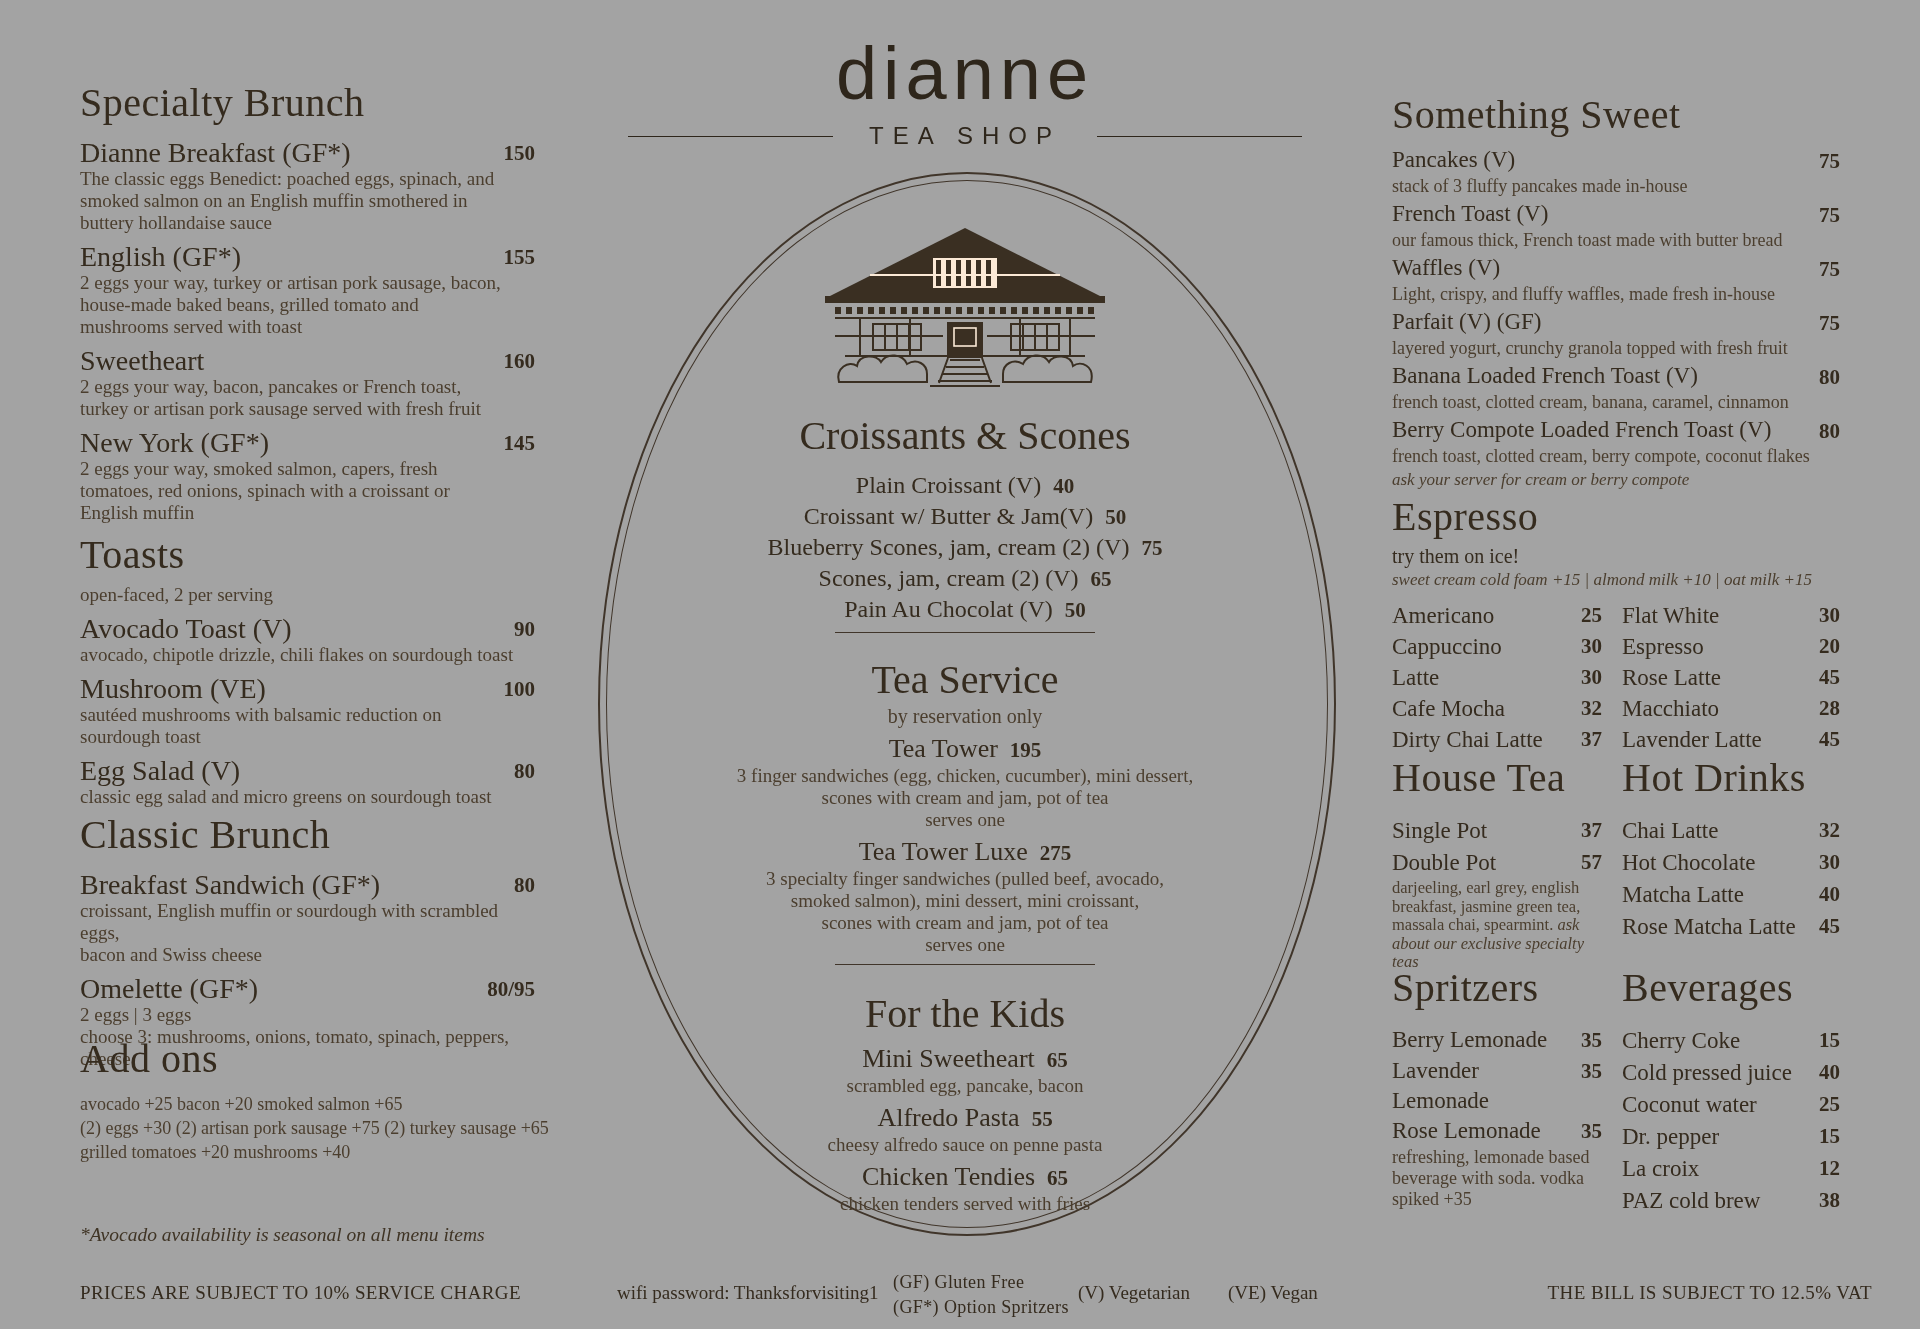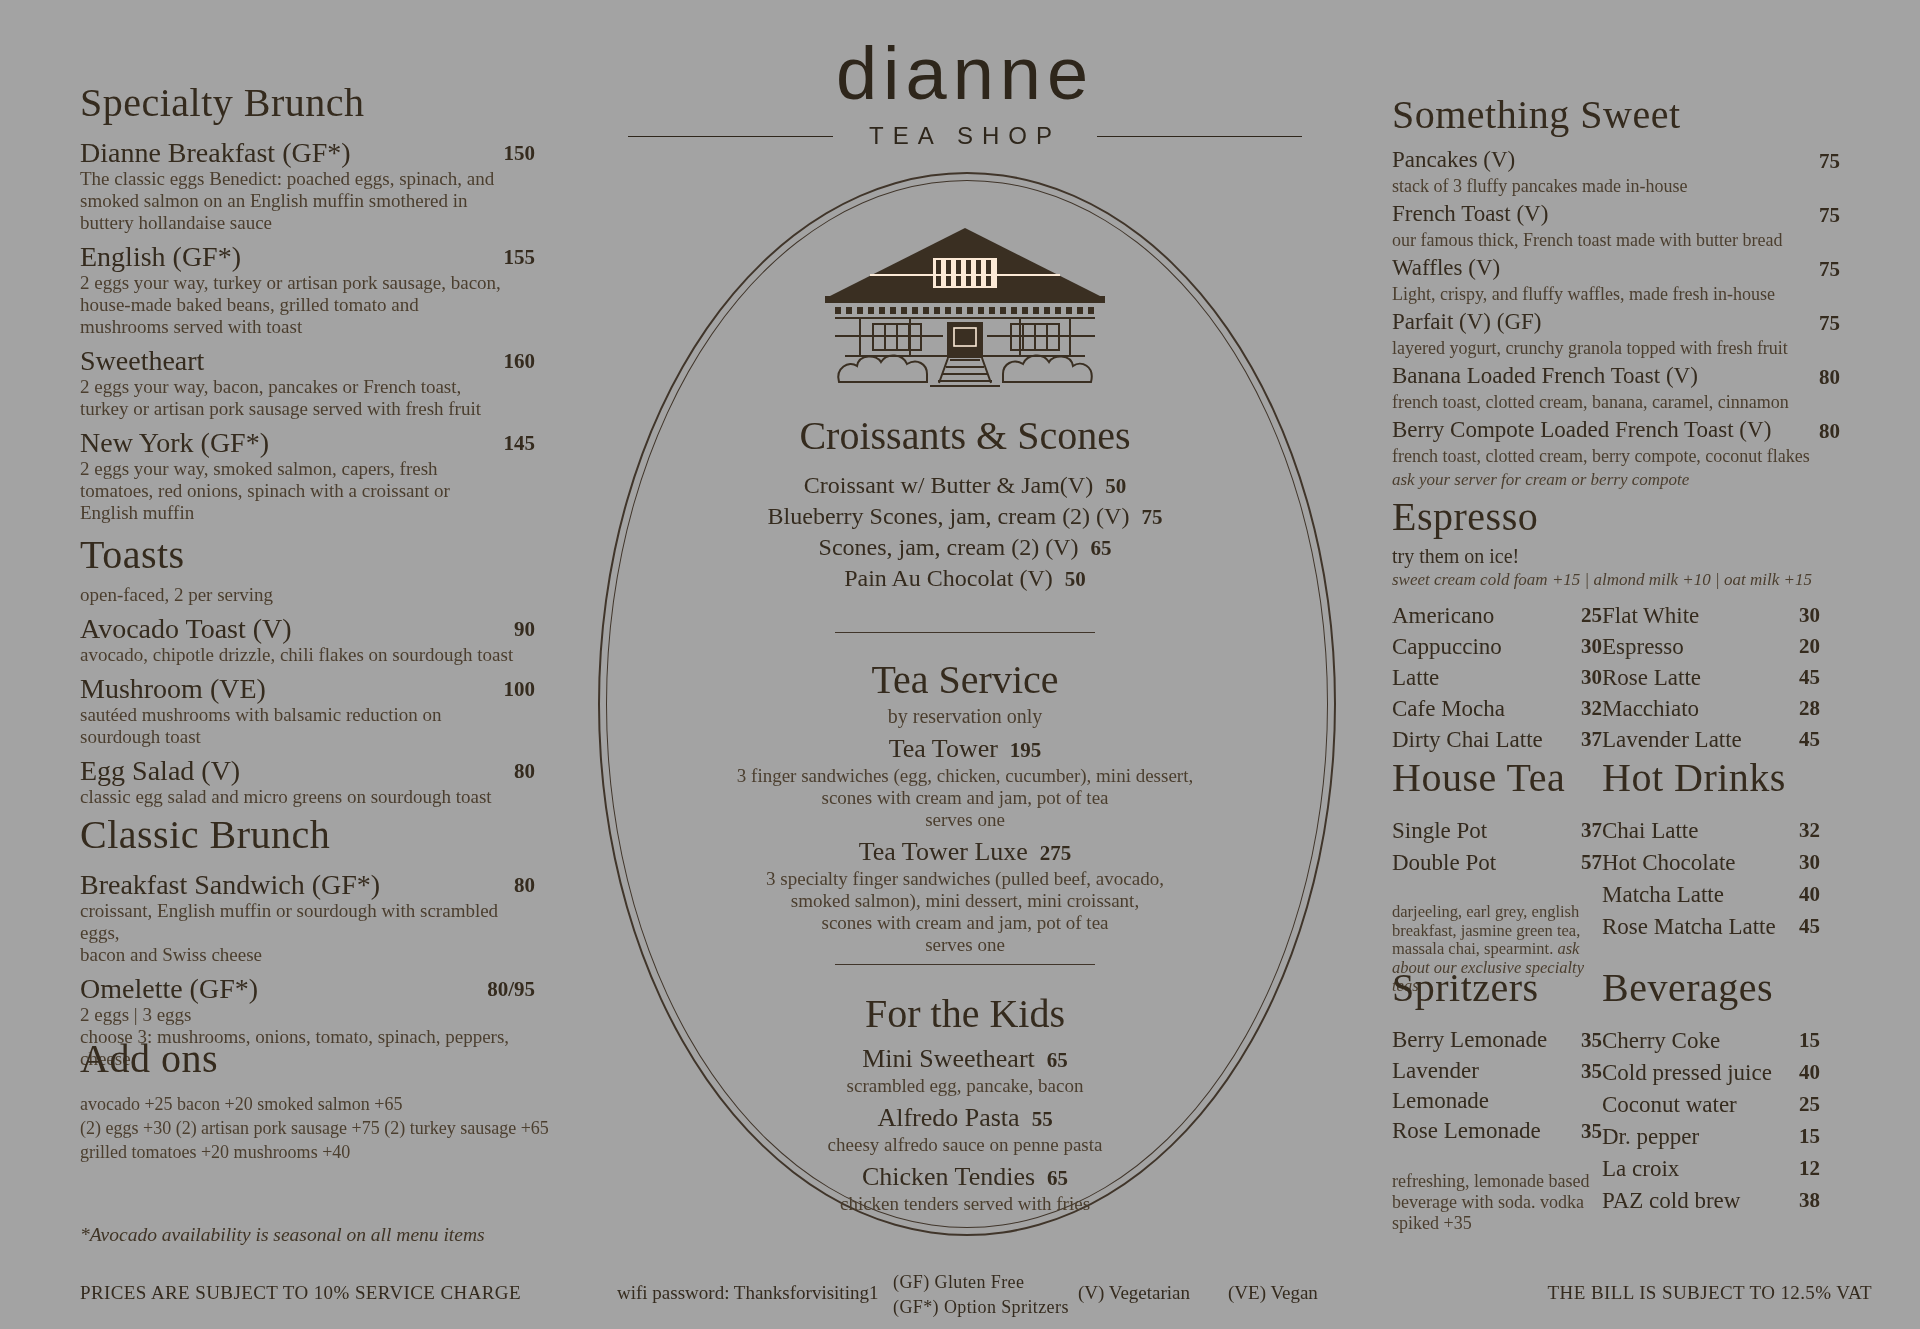--- a/index.html
+++ b/index.html
@@ -55,28 +55,28 @@
   #sec-sweet .sec-title{margin-bottom:8px;}
   #sec-sweet .row{width:448px;}
   #sec-sweet .iname{font-size:23px;line-height:28px;}
   #sec-sweet .idesc{font-size:18px;line-height:21px;}
   #sec-sweet .item{margin-bottom:3px;}
   #sec-sweet .endnote{font-size:17px;font-style:italic;color:#4b3e2e;margin-top:2px;}
   #sec-espresso{left:1392px;top:494px;width:448px;}
   #sec-espresso .sec-title{margin-bottom:4px;}
   #sec-espresso .tagline{font-size:20px;line-height:24px;}
   #sec-espresso .milk{font-size:17px;line-height:24px;font-style:italic;color:#4b3e2e;}
-  .duo{display:grid;grid-template-columns:210px 218px;}
+  .duo{display:grid;grid-template-columns:210px 218px;column-gap:20px;}
   .prow{display:flex;align-items:flex-start;font-size:23px;line-height:31px;}
   .pprice{margin-left:auto;font-weight:700;font-size:21px;line-height:31px;padding-left:8px;}
   #espresso-grid{margin-top:8px;}
   #duo-tea{left:1392px;top:755px;width:448px;}
   #duo-tea .sec-title{margin-bottom:14px;}
   #duo-tea .prow{line-height:32px;}
-  .subdesc{font-size:16.5px;line-height:18.5px;color:#4b3e2e;margin-top:24px;}
+  .subdesc{font-size:16.5px;line-height:18.5px;color:#4b3e2e;margin-top:0;}
   .subdesc .plain{white-space:pre-line;}
   #duo-bev{left:1392px;top:965px;width:448px;}
   #duo-bev .sec-title{margin-bottom:14px;}
   #duo-bev .prow{line-height:30px;}
   #duo-bev .bevcol .prow{line-height:32px;}
   
   .footer-text{font-size:19px;letter-spacing:0.4px;color:#352b1e;}
   #f-service{left:80px;top:1282px;}
   #f-wifi{left:617px;top:1282px;letter-spacing:0;}
   #f-legend-gf{left:893px;top:1270px;font-size:18px;line-height:25px;}
@@ -255,20 +255,21 @@
         <path class="ln" d="M135 142 L165 142 M131 149 L169 149 M127 156 L173 156 M123 163 L177 163" stroke-width="3"></path>
         <path class="ln" d="M133 140 L124 165 M167 140 L176 165" stroke-width="1.6"></path>
         <path class="ln" d="M24 164 C20 150 34 142 42 148 C44 136 62 136 66 144 C72 134 88 136 92 146 C102 140 112 146 112 156 L112 164 Z"></path>
         <path class="ln" d="M188 164 L188 156 C188 146 198 140 208 146 C212 136 228 134 234 144 C238 136 256 136 258 148 C266 142 280 148 276 164 Z"></path>
         <path class="ln" d="M115 168 L185 168"></path>
       </svg>
     </div>
 
     <div class="cblock" id="c-croissants">
       <div class="c-title" style="margin-bottom:10px;">Croissants &amp; Scones</div>
+      <div class="crow"><span>Plain Croissant (V)</span><span class="cprice">40</span></div>
       <div class="crow"><span>Croissant w/ Butter &amp; Jam(V)</span><span class="cprice">50</span></div>
       <div class="crow"><span>Blueberry Scones, jam, cream (2) (V)</span><span class="cprice">75</span></div>
       <div class="crow"><span>Scones, jam, cream (2) (V)</span><span class="cprice">65</span></div>
       <div class="crow"><span>Pain Au Chocolat (V)</span><span class="cprice">50</span></div>
     </div>
 
     <div class="divider" id="divider-1"></div>
 
     <div class="cblock" id="c-tea">
       <div class="c-title">Tea Service</div>

